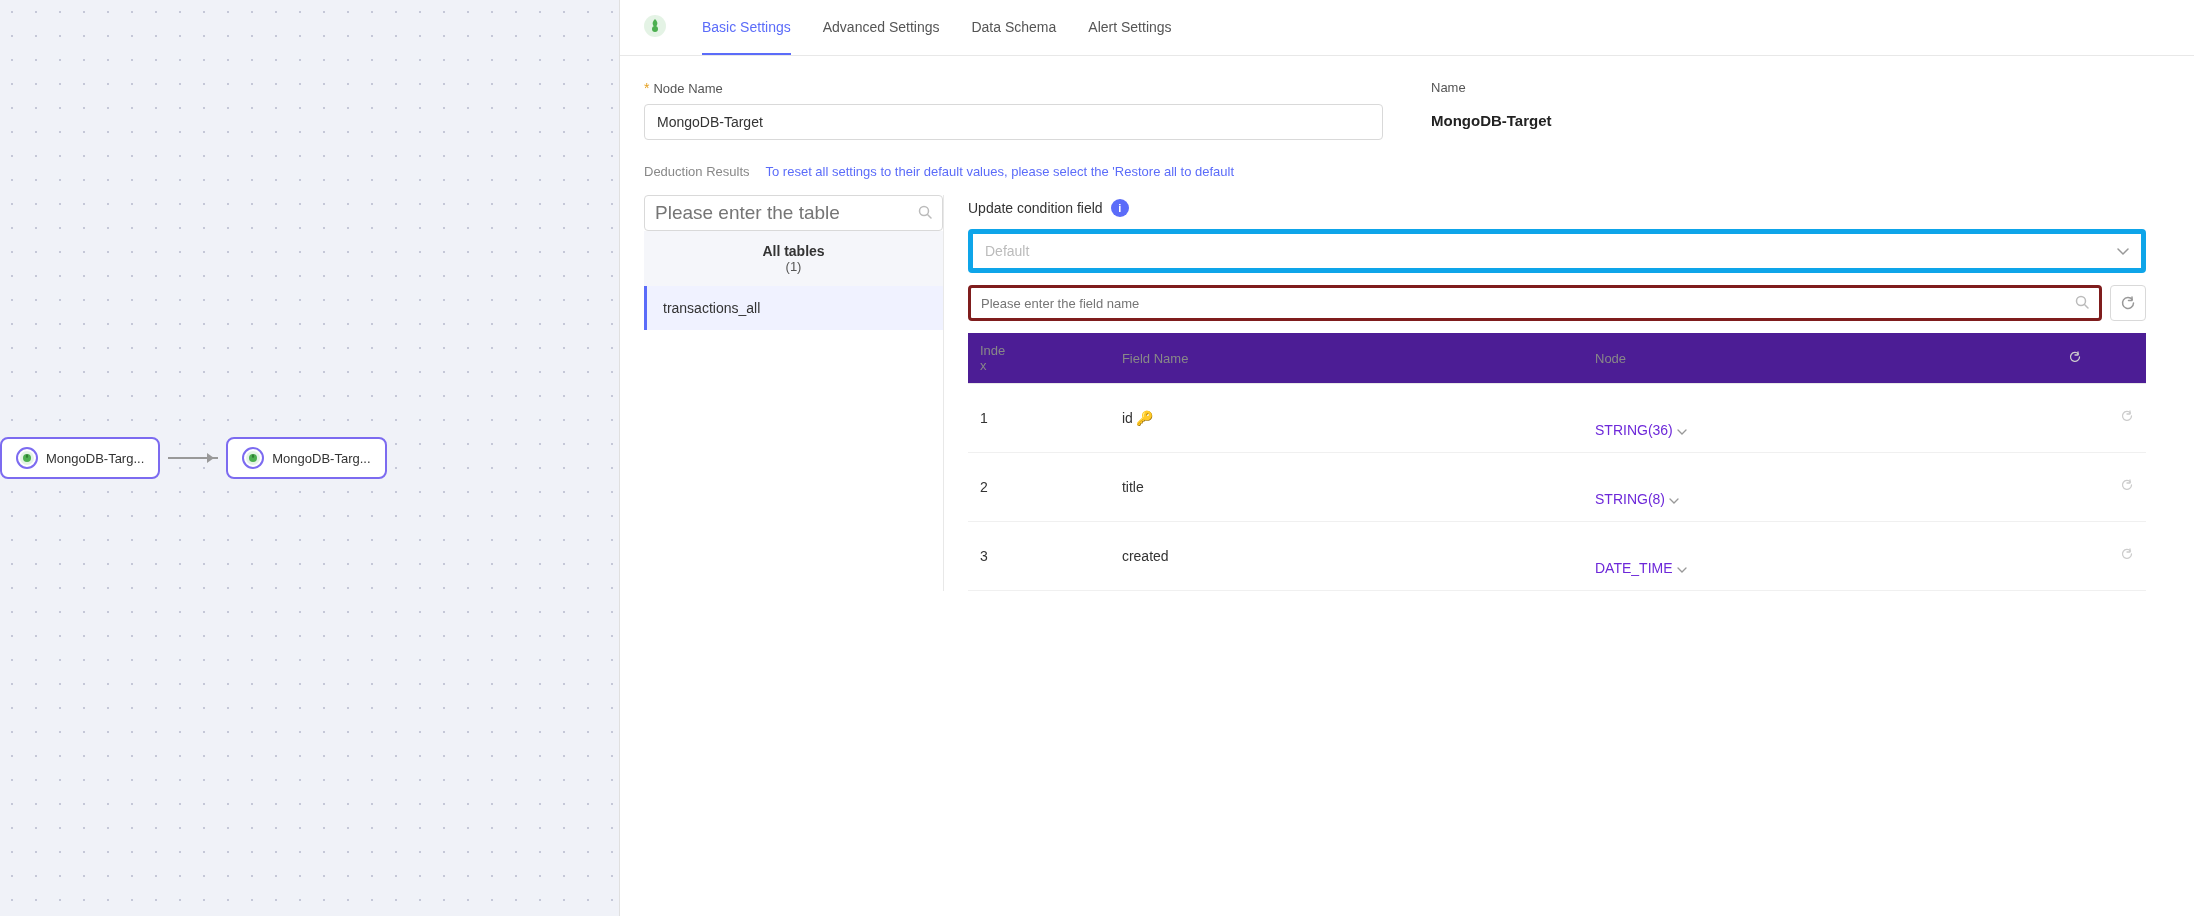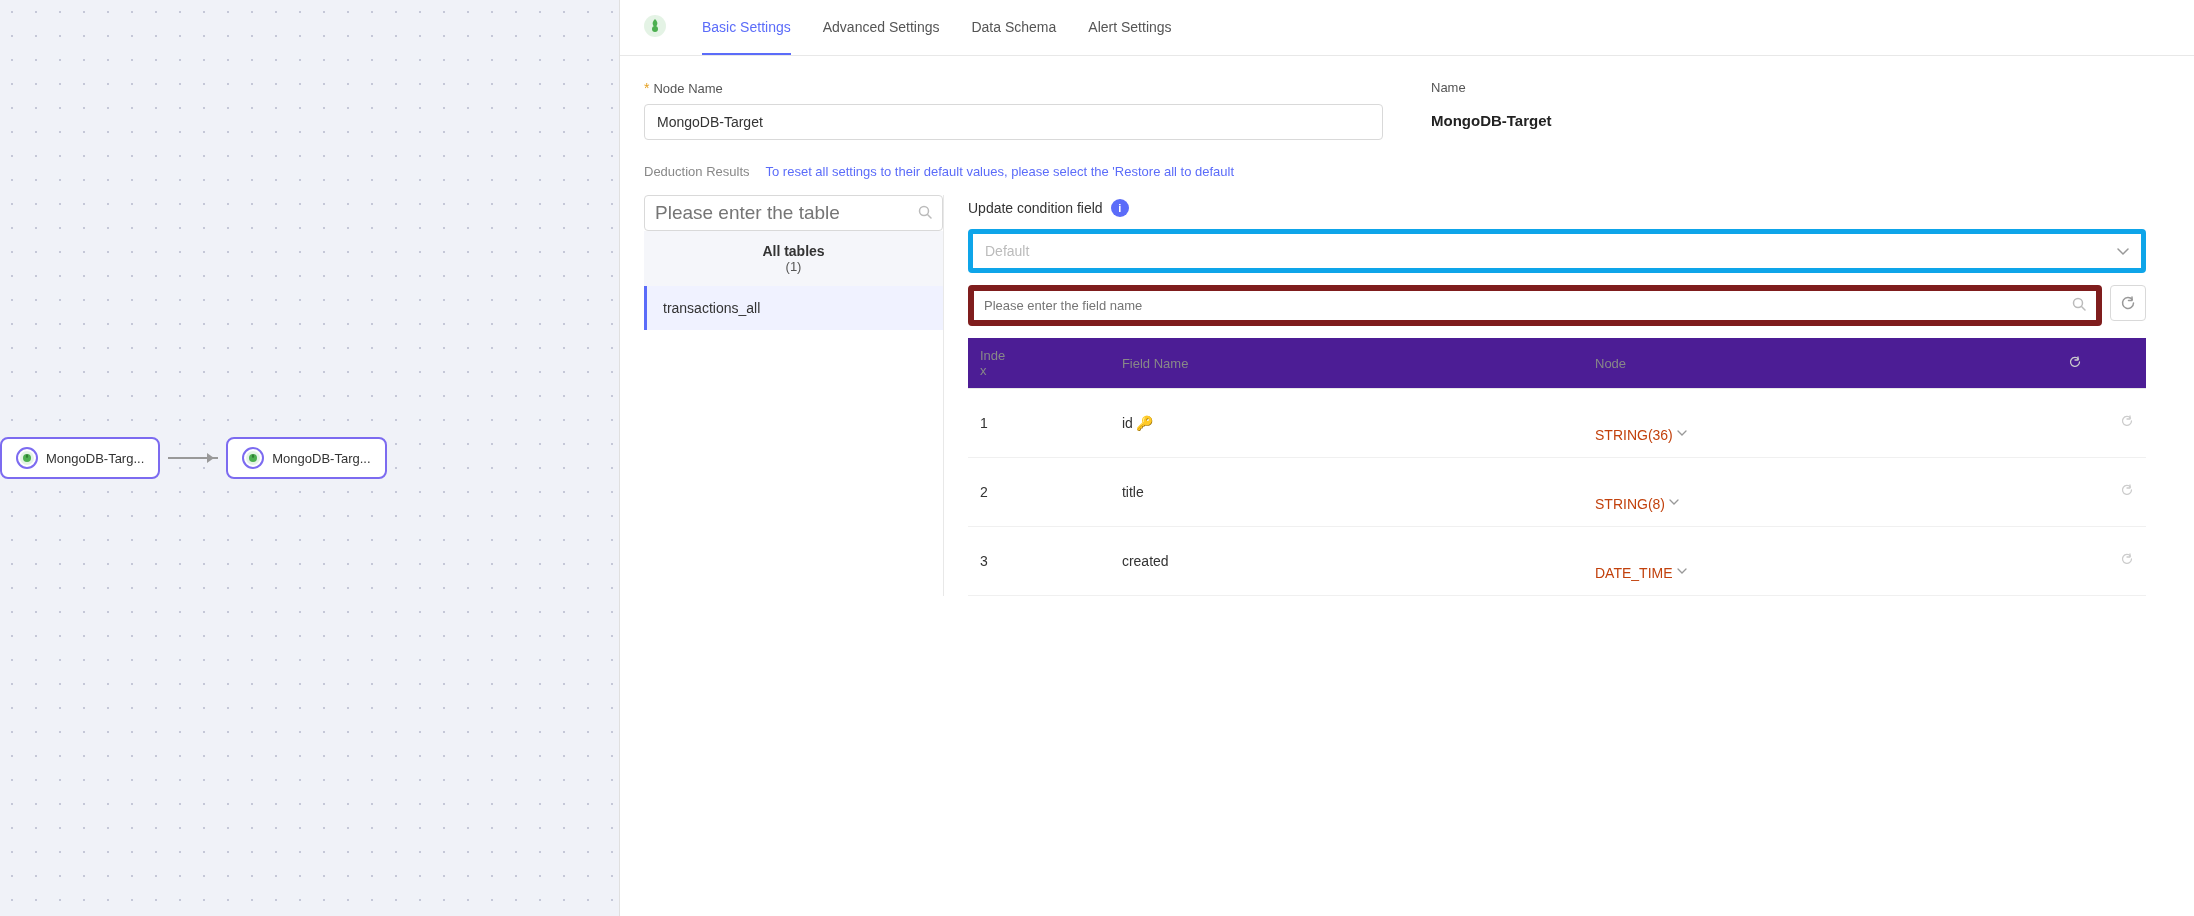--- a/index.html
+++ b/index.html
@@ -310,21 +310,21 @@
     .field-search-row {
       display: flex;
       gap: 8px;
       margin-bottom: 12px;
     }
 
     .field-search-box {
       flex: 1;
       display: flex;
       align-items: center;
-      border: 6px solid #7f1d1d;
+      border: 3px solid #7f1d1d;
       border-radius: 4px;
       padding: 6px 10px;
       gap: 8px;
     }
 
     .field-search-box input {
       border: none;
       outline: none;
       flex: 1;
       font-size: 13px;
@@ -370,24 +370,24 @@
       color: #333;
       border-bottom: 1px solid #f0f0f0;
     }
 
     .field-table .col-index { width: 60px; }
     .field-table .col-fieldname { width: 200px; }
     .field-table .col-type { width: 200px; }
 
     .type-select {
       display: inline-flex;
-      align-items: flex-start;
+      align-items: flex-end;
       gap: 4px;
       cursor: pointer;
-      color: #c2410c;
+      color: #6d28d9;
       margin-top: 24px;
     }
 
     .chevron-down {
       font-size: 11px;
       color: #999;
     }
 
     .reset-row-btn {
       color: #ccc;

